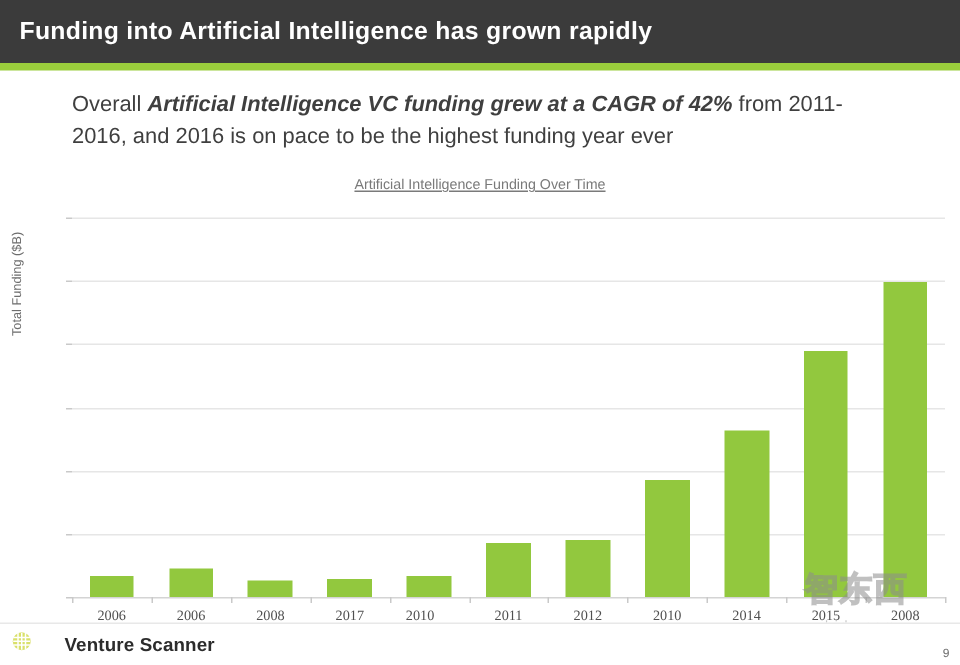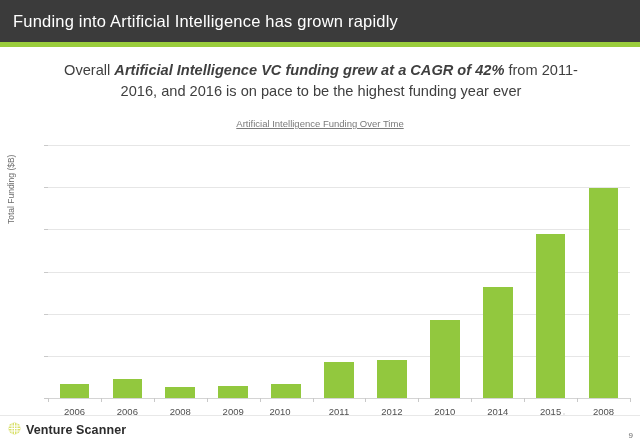--- a/index.html
+++ b/index.html
@@ -21,39 +21,38 @@
     left: 0; top: 0;
     width: 640px;
     height: 42px;
     background: #3b3b3b;
     display: flex;
     align-items: center;
   }
   .slide-title {
     color: #ffffff;
     font-size: 16.5px;
-    font-weight: 400;
+    font-weight: 700;
     letter-spacing: 0.2px;
     padding-left: 13px;
     white-space: nowrap;
   }
   .header-accent {
     position: absolute;
     left: 0; top: 42px;
     width: 640px;
     height: 5px;
     background: #9acd3c;
   }
 
   
   .subtitle {
     position: absolute;
     left: 48px; top: 60px;
     width: 546px;
-    text-align: center;
     color: #3f3f3f;
     font-size: 14.6px;
     line-height: 1.46;
   }
   .subtitle b {
     font-weight: 700;
     font-style: italic;
   }
 
   
@@ -129,38 +128,39 @@
     height: 4px;
     background: #c9c9c9;
   }
   .xtick-label {
     position: absolute;
     top: 261px;
     width: 52px;
     text-align: center;
     font-size: 9.5px;
     color: #4f4f4f;
+    font-family: Liberation Serif, serif;
   }
 
   
   .footer {
     position: absolute;
     left: 0; top: 415px;
     width: 640px;
     height: 28px;
     background: #ffffff;
     border-top: 1px solid #e8e8e8;
     display: flex;
     align-items: center;
   }
   .brand {
     display: flex;
     align-items: center;
     padding-left: 8px;
-    gap: 5px;
+    gap: 22px;
   }
   .brand-name {
     font-size: 12.5px;
     font-weight: 700;
     color: #2c2c2c;
     letter-spacing: 0.1px;
   }
   .page-number {
     position: absolute;
     right: 7px;
@@ -249,41 +249,42 @@
         <div class="bar" title="2016: $2.49B" style="left: 540.731px; width: 29.6291px; height: 209.99px; background: rgb(146, 200, 62);"></div>
       </div>
     <div id="xticks">
         <div class="xtick-mark" style="left: 0px;"></div>
         <div class="xtick-label" style="left: 0.454545px;">2006</div>
         <div class="xtick-mark" style="left: 52.9091px;"></div>
         <div class="xtick-label" style="left: 53.3636px;">2006</div>
         <div class="xtick-mark" style="left: 105.818px;"></div>
         <div class="xtick-label" style="left: 106.273px;">2008</div>
         <div class="xtick-mark" style="left: 158.727px;"></div>
-        <div class="xtick-label" style="left: 159.182px;">2009</div>
+        <div class="xtick-label" style="left: 159.182px;">2017</div>
         <div class="xtick-mark" style="left: 211.636px;"></div>
         <div class="xtick-label" style="left: 206px;">2010</div>
         <div class="xtick-mark" style="left: 264.545px;"></div>
         <div class="xtick-label" style="left: 265px;">2011</div>
         <div class="xtick-mark" style="left: 317.455px;"></div>
         <div class="xtick-label" style="left: 317.909px;">2012</div>
         <div class="xtick-mark" style="left: 370.364px;"></div>
         <div class="xtick-label" style="left: 370.818px;">2010</div>
         <div class="xtick-mark" style="left: 423.273px;"></div>
         <div class="xtick-label" style="left: 423.727px;">2014</div>
         <div class="xtick-mark" style="left: 476.182px;"></div>
         <div class="xtick-label" style="left: 476.636px;">2015</div>
         <div class="xtick-mark" style="left: 529.091px;"></div>
         <div class="xtick-label" style="left: 529.545px;">2008</div>
         <div class="xtick-mark" style="left: 582px;"></div>
       </div>
   </div>
 </div>
 
 <div class="watermark">
+  <div class="wm-text">智东西</div>
   <div class="wm-sub">zhidx.com</div>
 </div>
 
 <div class="footer">
   <div class="brand">
     <span>
       <svg width="13" height="13" viewBox="0 0 13 13">
         <circle cx="6.5" cy="6.5" r="6" fill="#d9e06a"></circle>
         <g stroke="#ffffff" stroke-width="1" fill="none">
           <line x1="0.8" y1="4" x2="12.2" y2="4"></line>

